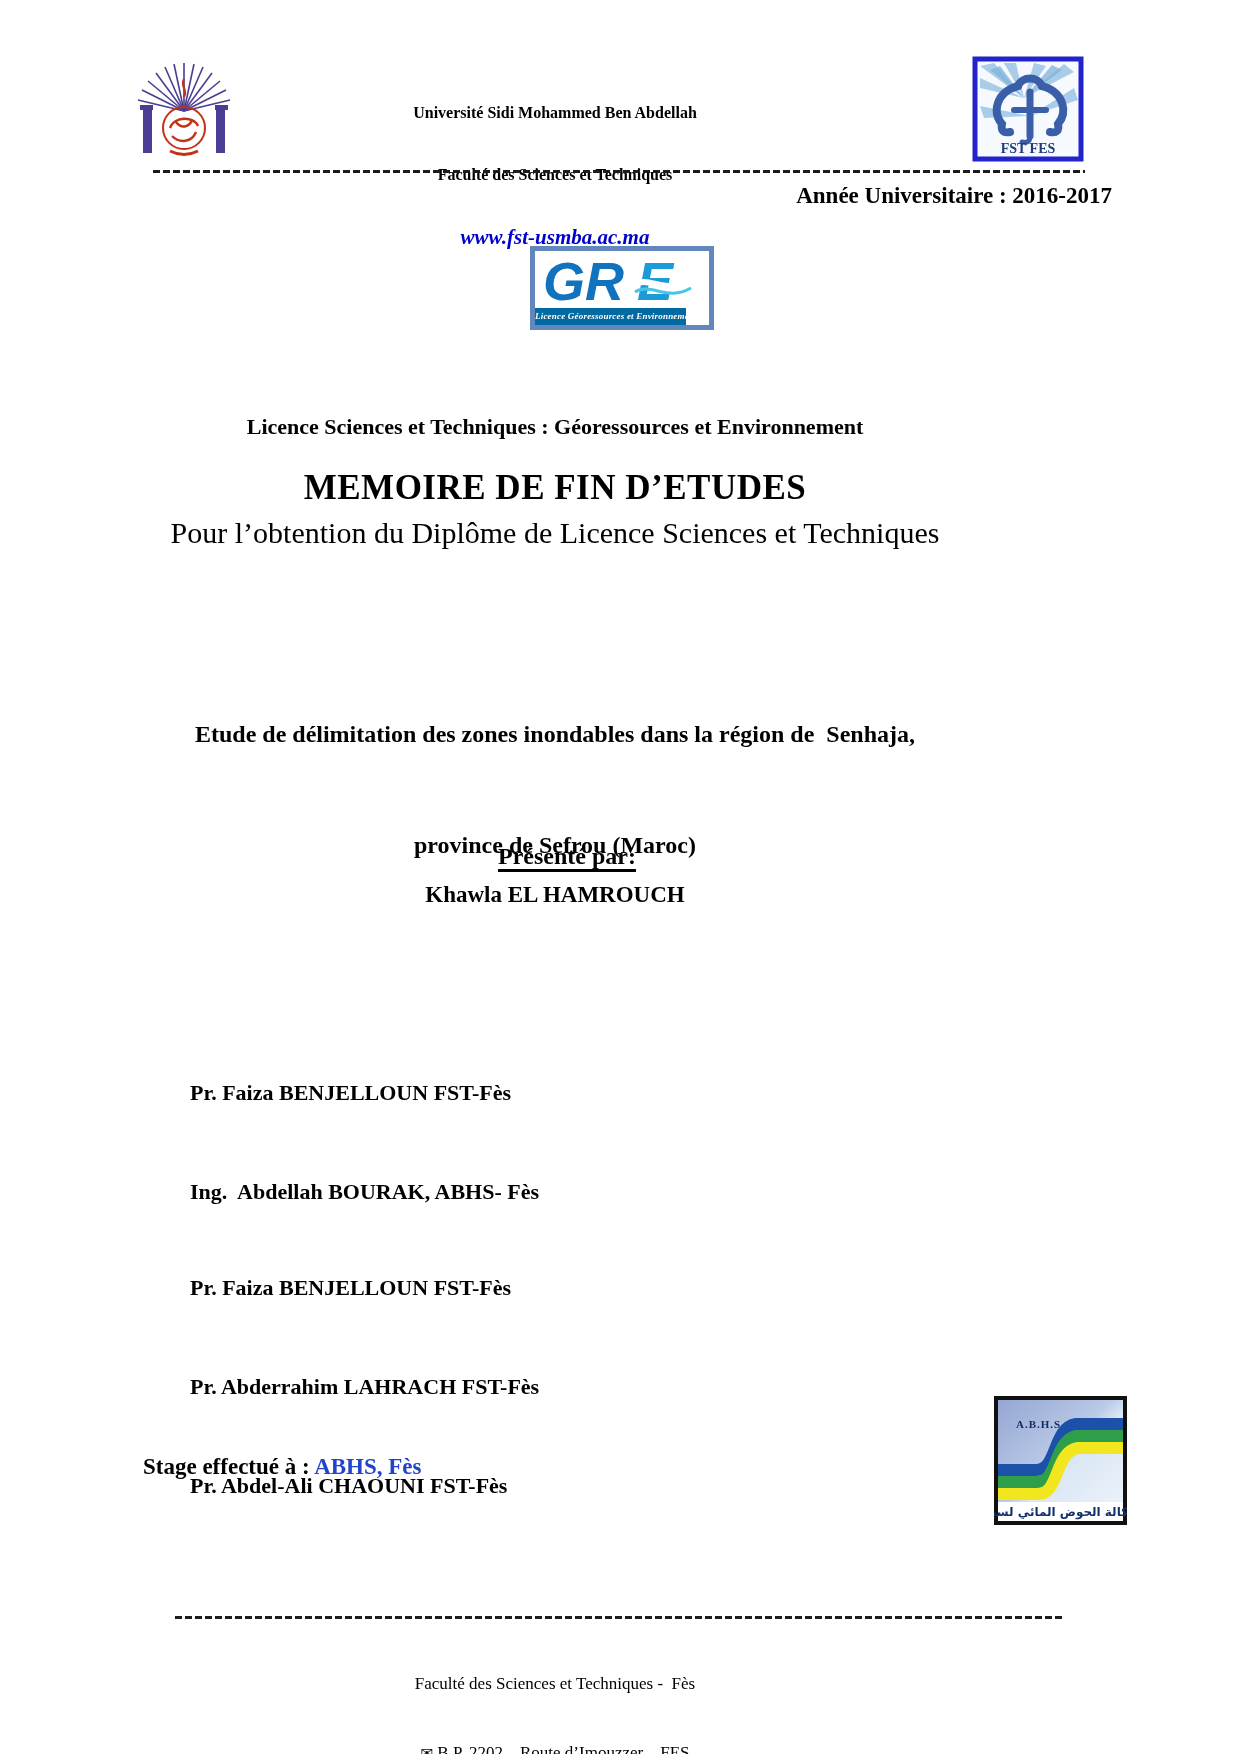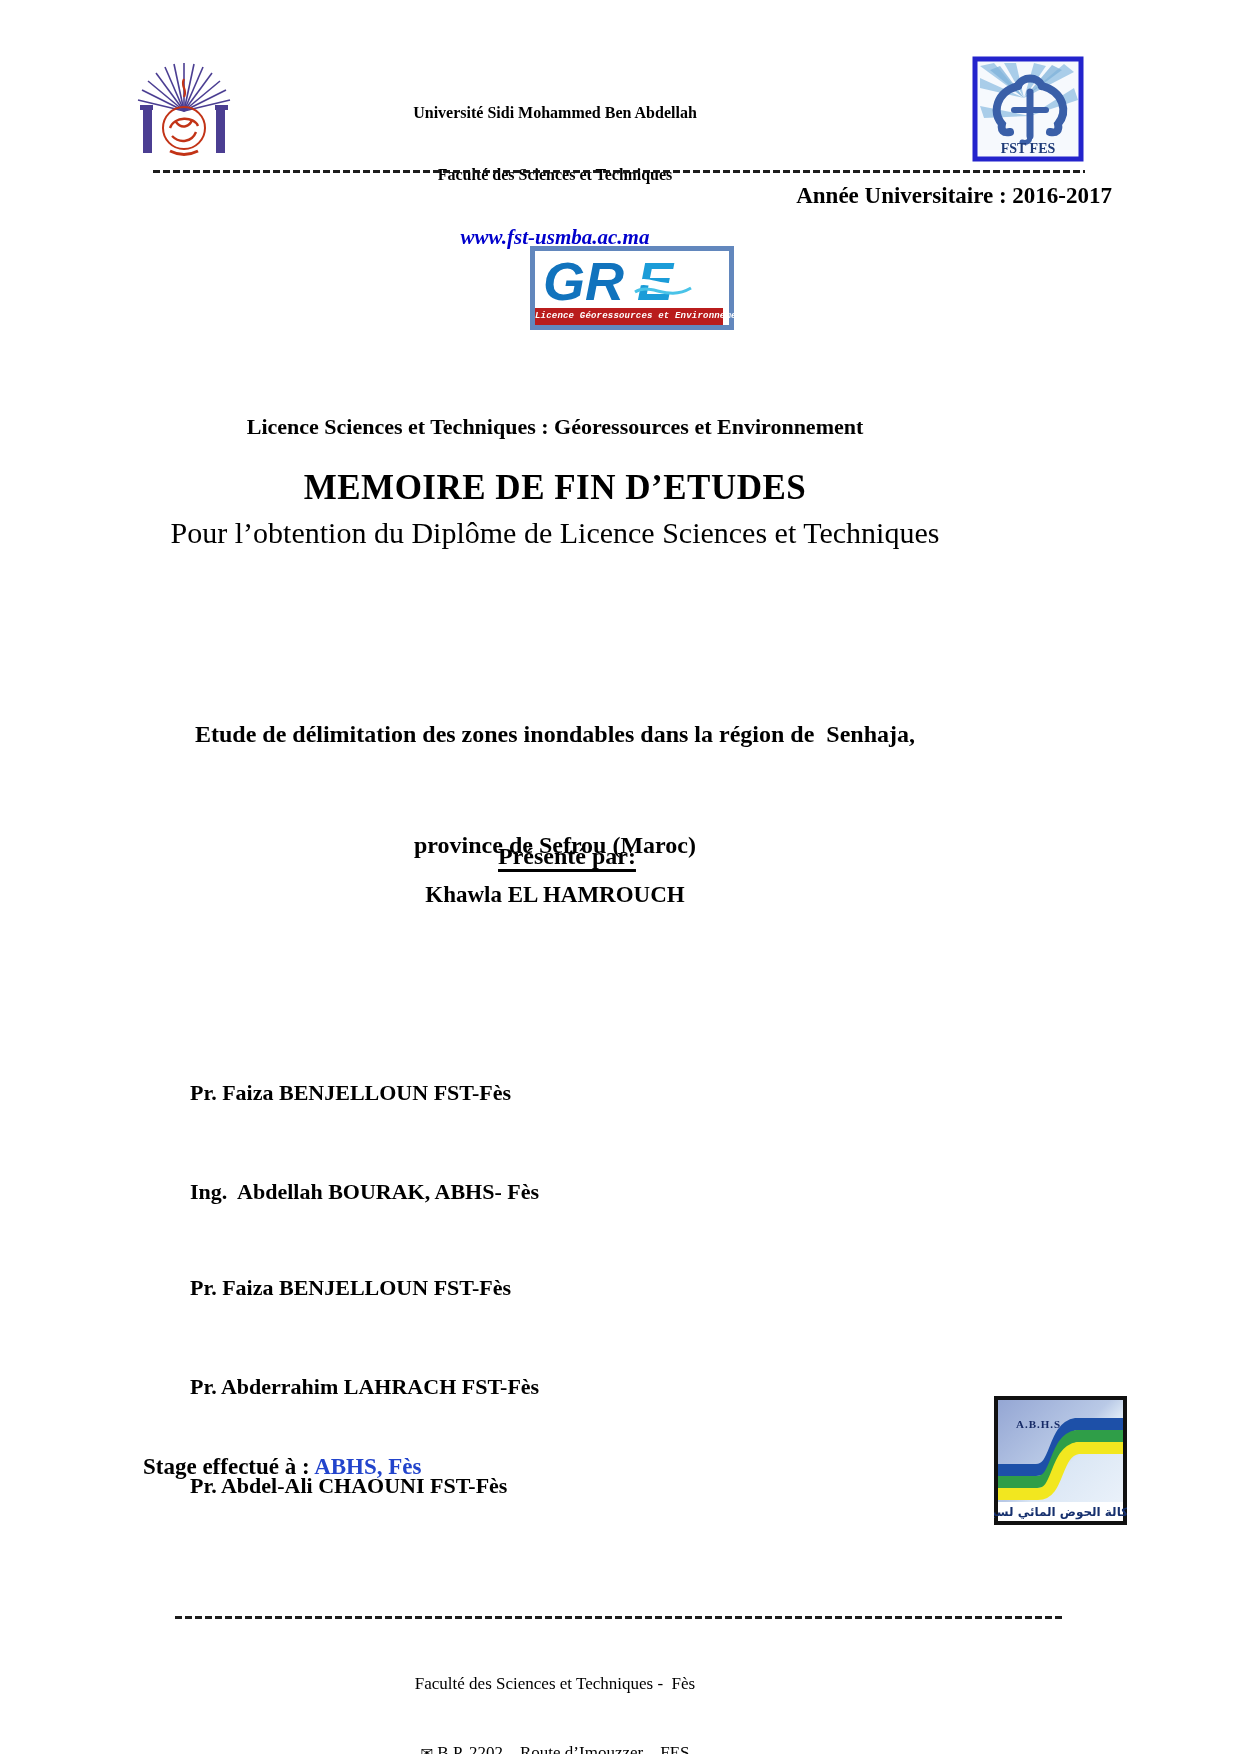--- a/index.html
+++ b/index.html
@@ -26,27 +26,26 @@
   }
 
   .annee { font-size:23px; font-weight:bold; text-align:right; }
 
   
   .gre-box {
     position:absolute; left:530px; top:246px;
     width:174px; height:74px;
     border:5px solid #6287bd;
     background:#ffffff;
-    padding-left:20px;
   }
   .gre-letters { position:absolute; left:0; top:0; width:174px; height:57px; }
   .gre-caption {
-    position:absolute; left:0; bottom:0; width:188px; height:17px;
-    background:#b91c1c; color:#ffffff;
-    font-family:Liberation Mono, monospace;
+    position:absolute; left:0; bottom:0; width:151px; height:17px;
+    background:#0369a1; color:#ffffff;
+    font-family:Liberation Serif, serif;
     font-size:9px; font-style:italic; font-weight:bold;
     line-height:17px; text-align:center;
     letter-spacing:0.2px;
     white-space:nowrap;
   }
 
   .program { top:414px; font-size:22px; font-weight:bold; }
   .memoire { top:468px; font-size:35px; font-weight:bold; letter-spacing:0.5px; }
   .memsub  { top:516px; font-size:30px; }
   .thesis  { top:642px; font-size:24px; font-weight:bold; line-height:37px; }

